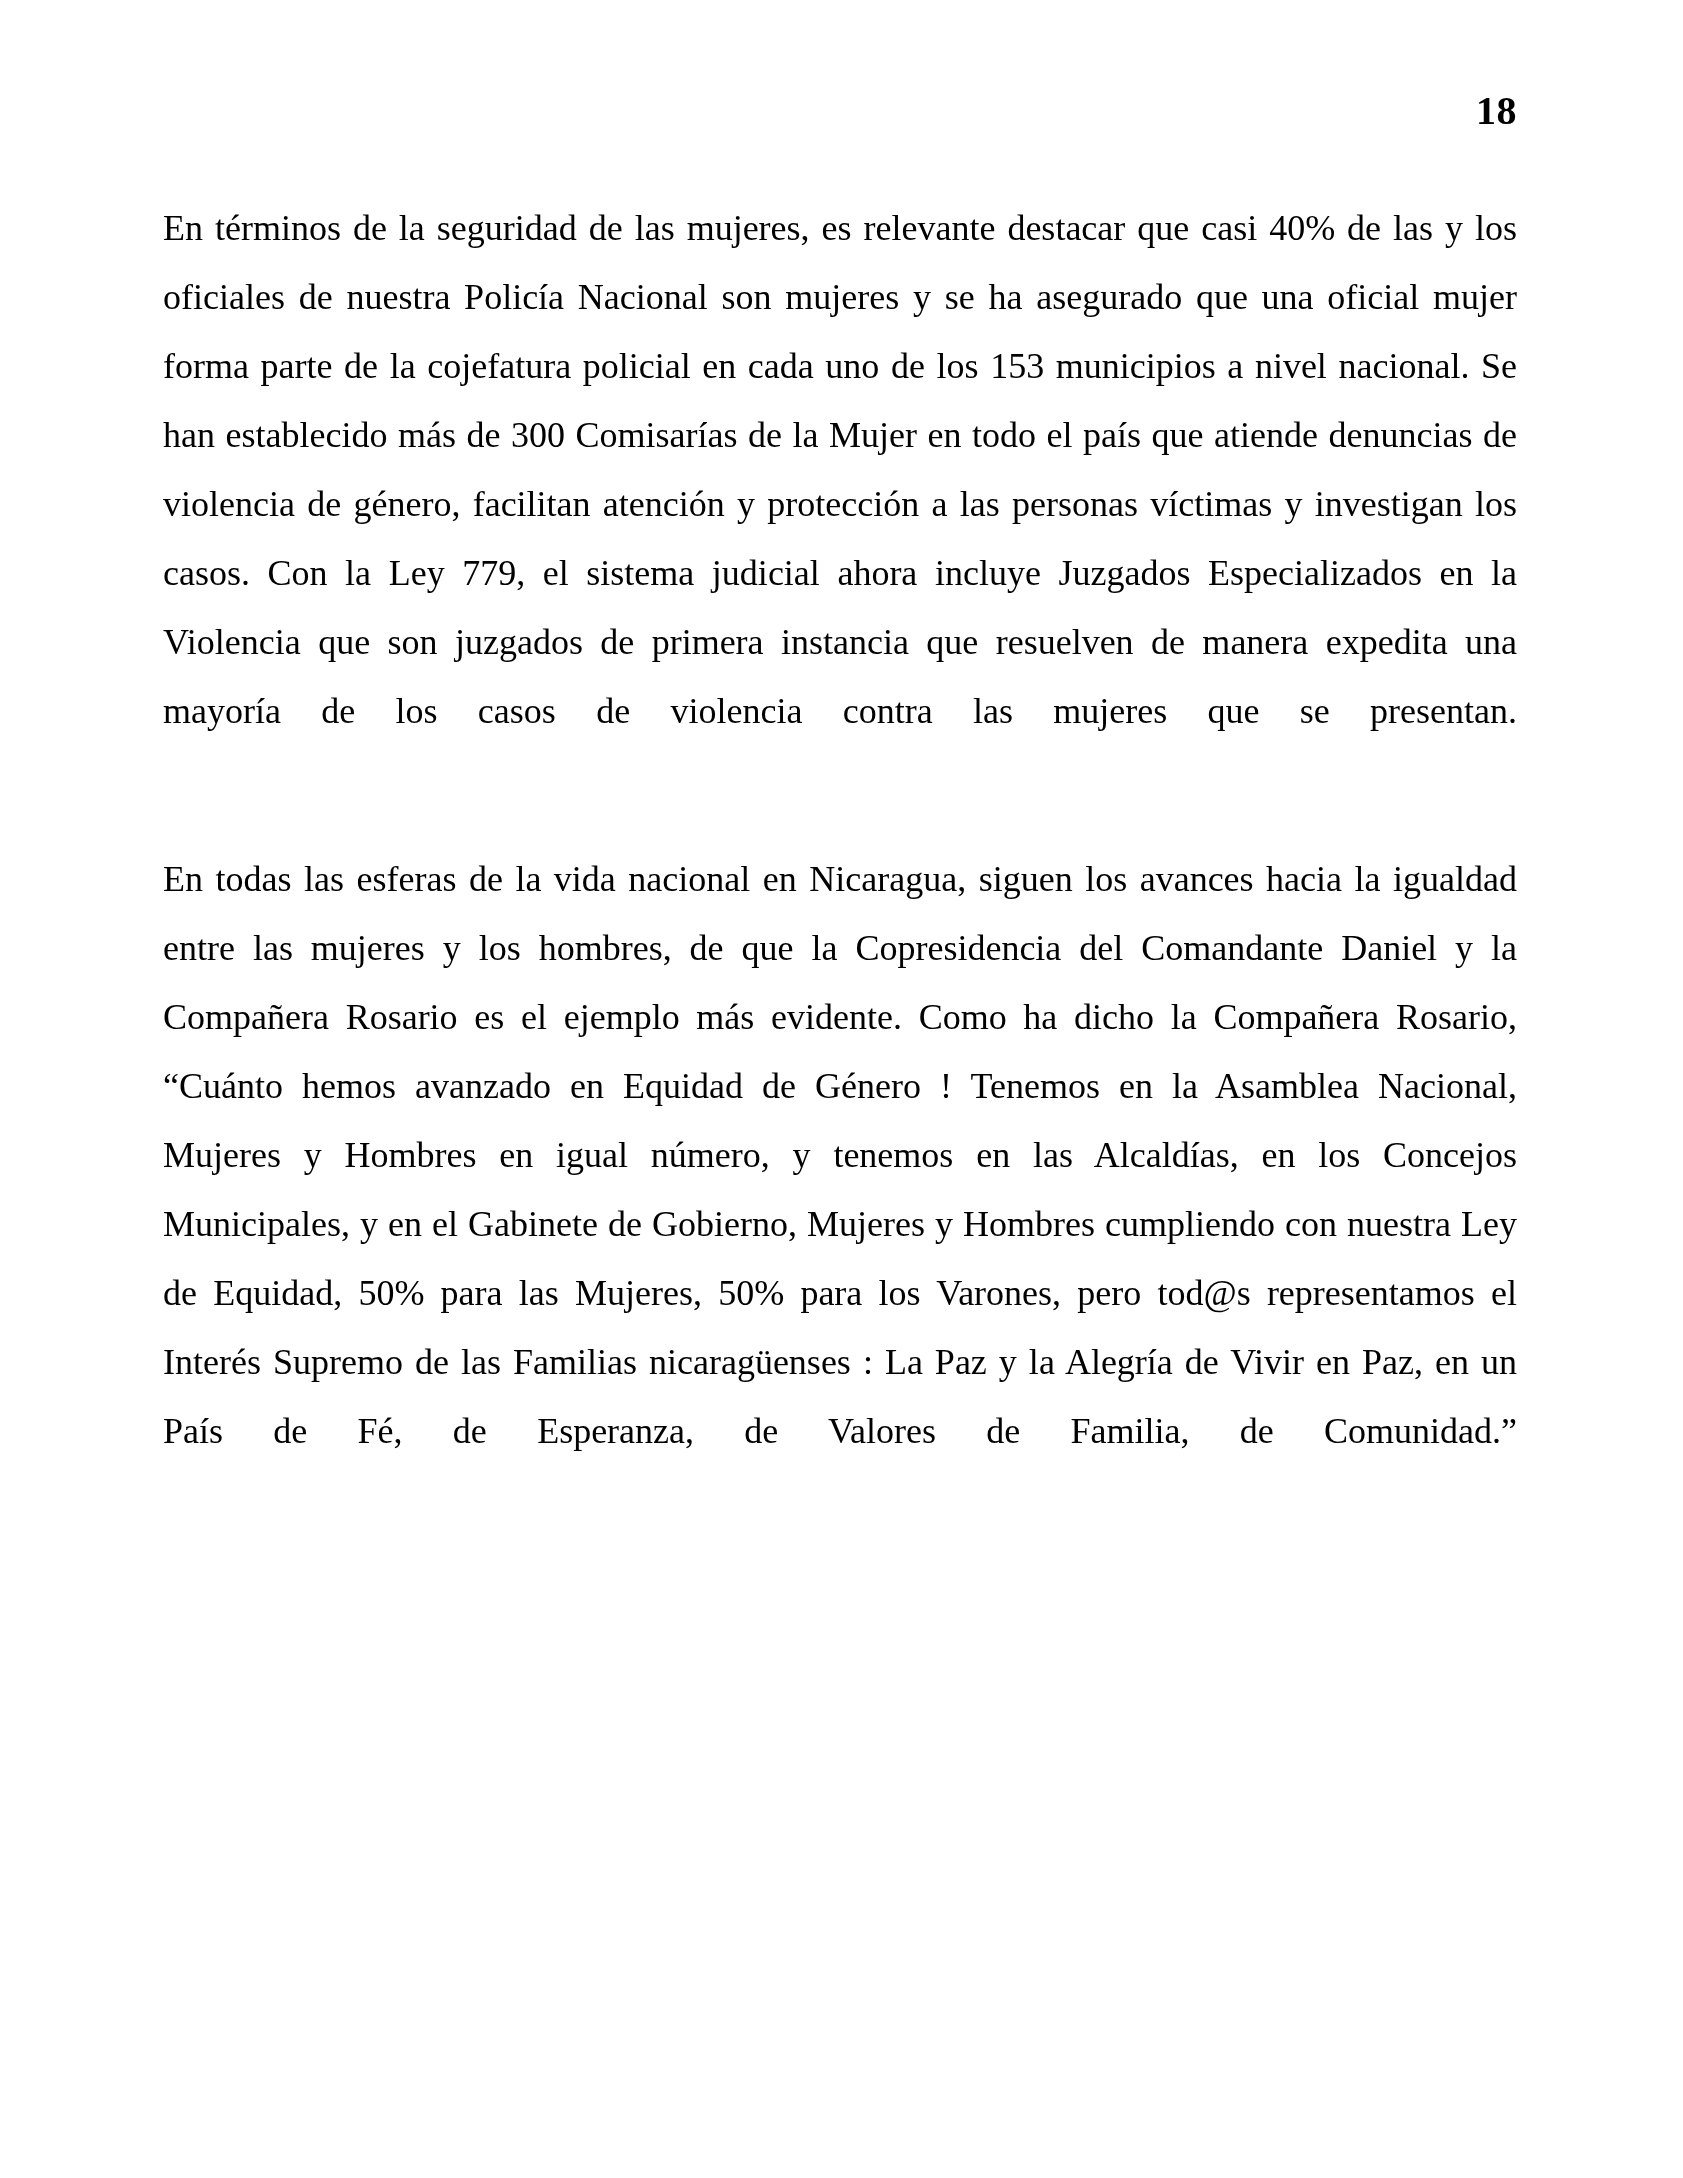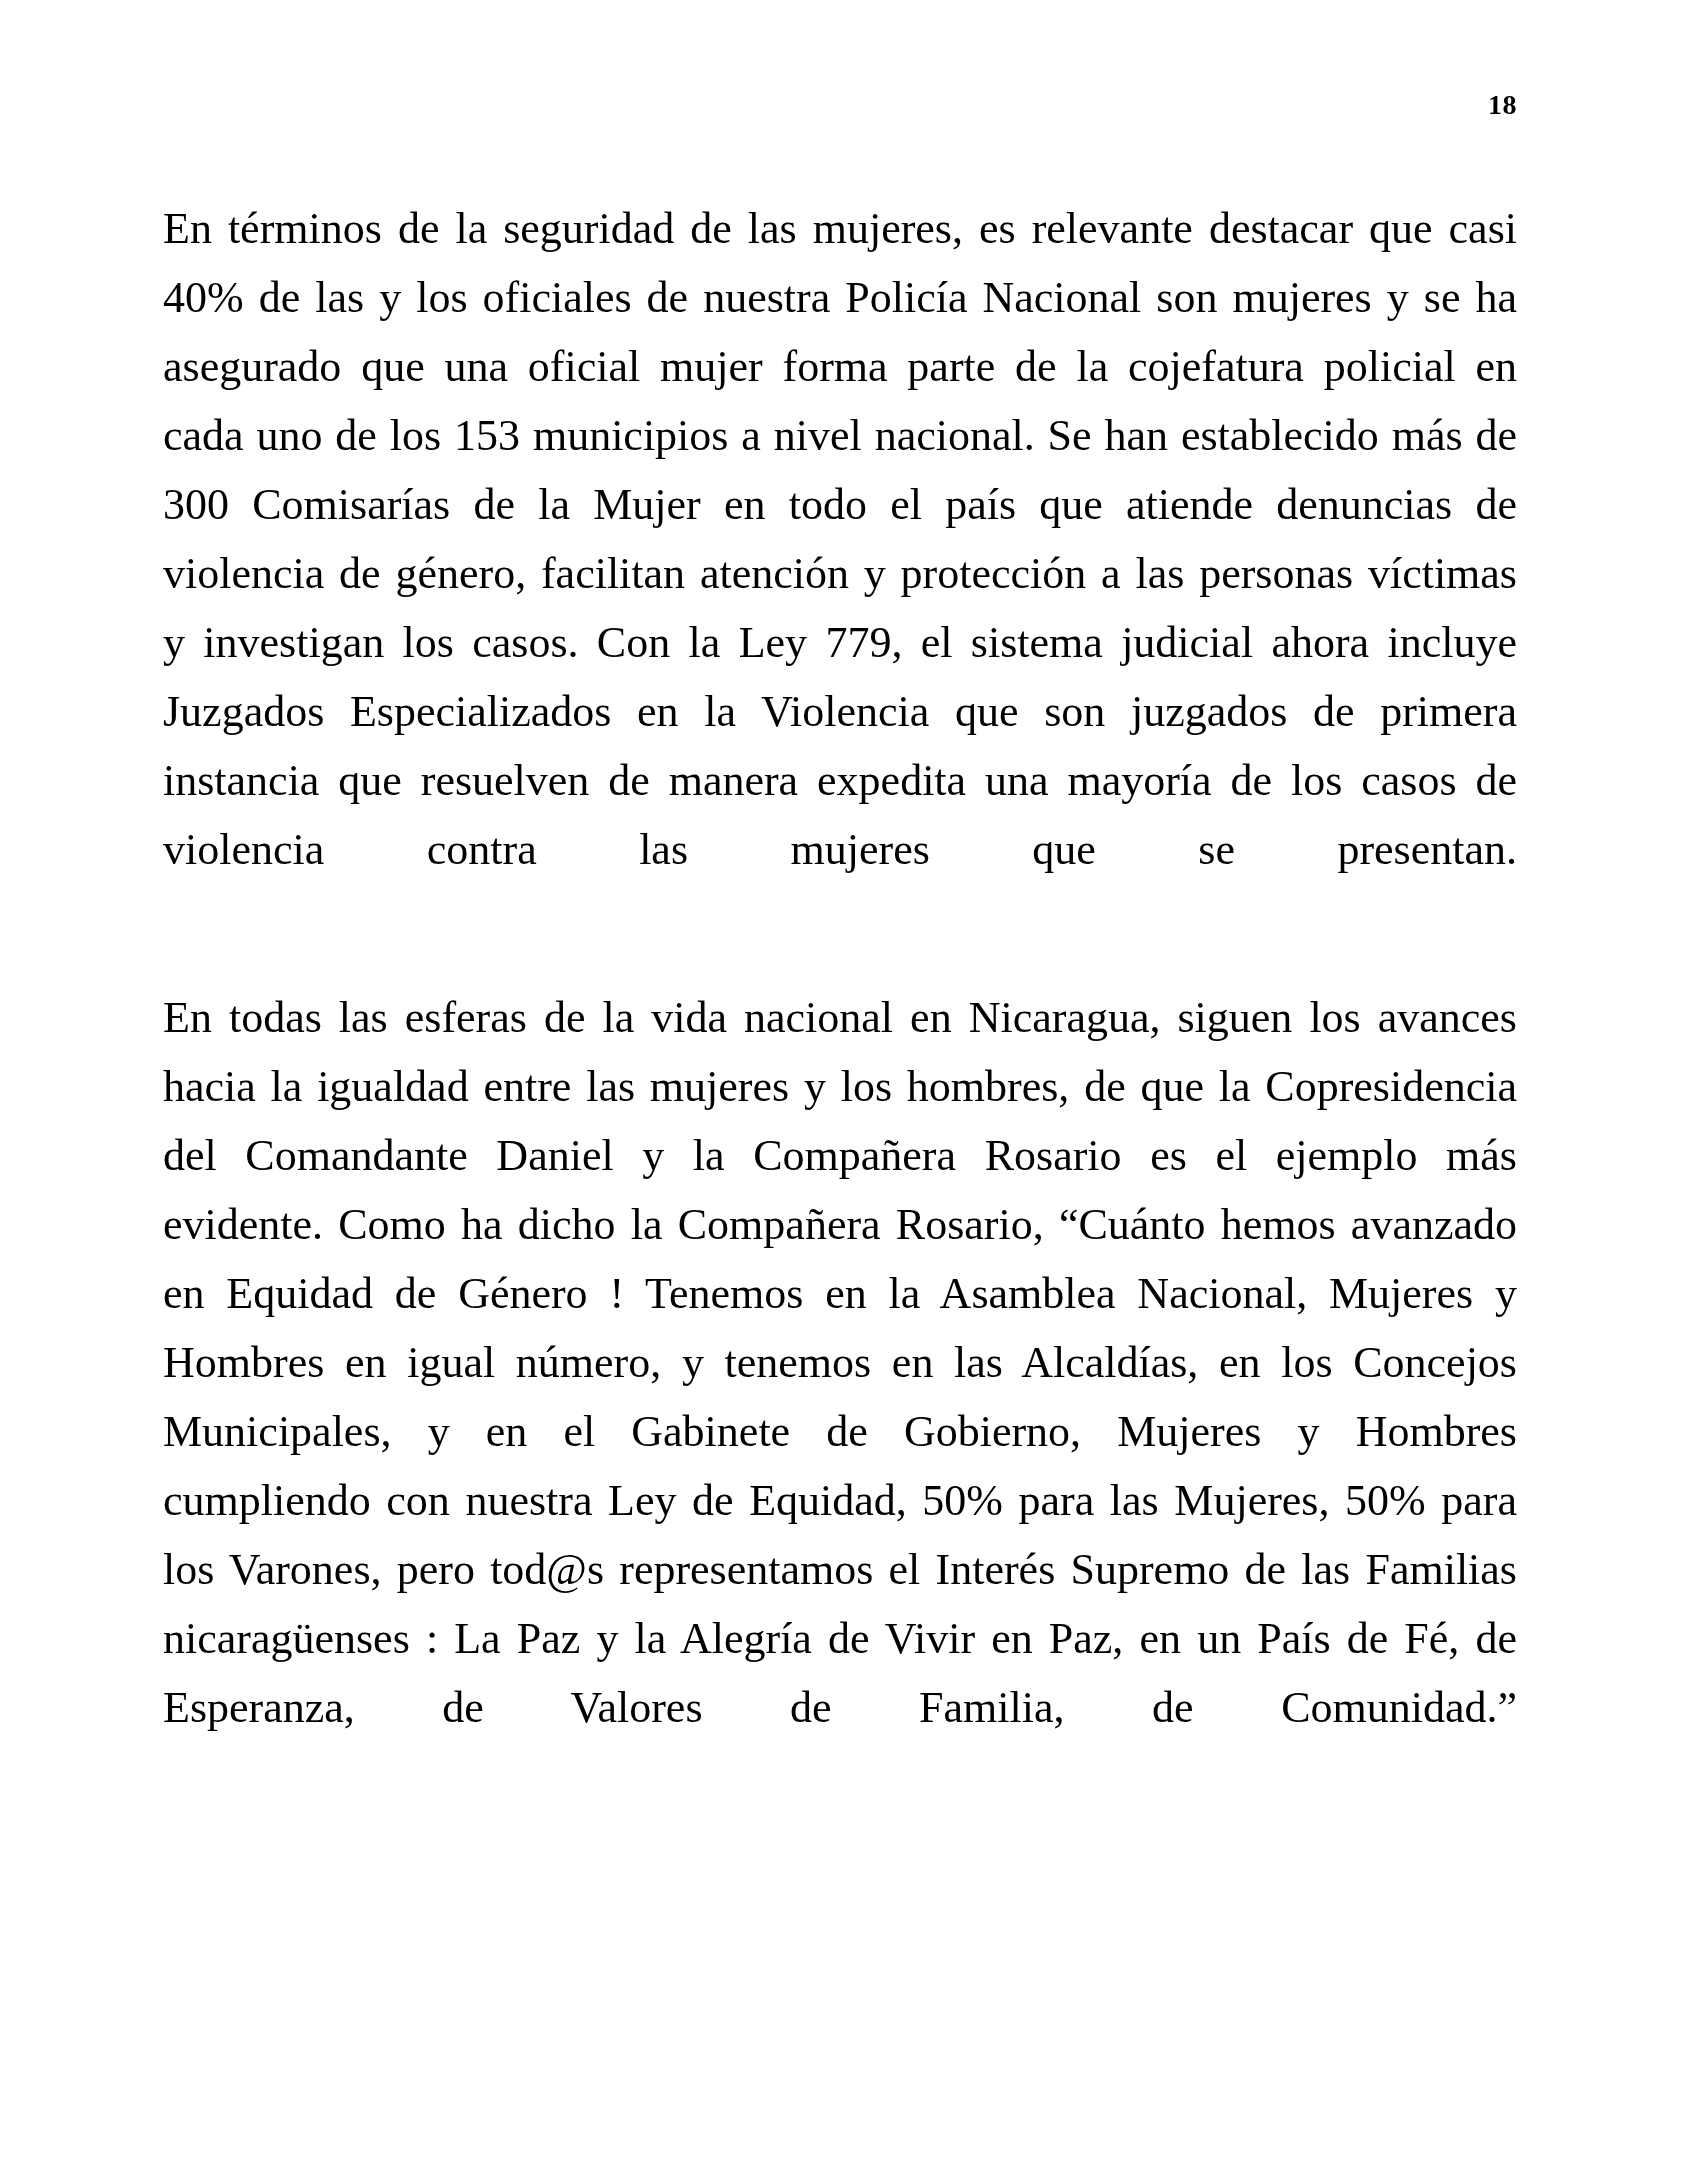--- a/index.html
+++ b/index.html
@@ -20,39 +20,39 @@
     color: #000000;
     box-sizing: border-box;
   }
 
   
   .page-folio {
     position: absolute;
     top: 91px;
     right: 166px;
     font-family: "Liberation Serif", "DejaVu Serif", serif;
-    font-size: 28px;
+    font-size: 40px;
     font-weight: bold;
     line-height: 1;
     letter-spacing: 0.5px;
     color: #000000;
     text-align: right;
   }
 
   
   .text-body {
     position: absolute;
     top: 194px;
     left: 163px;
     width: 1354px;
   }
 
   .para {
     margin: 0 0 30px 0;
-    font-size: 44px;
+    font-size: 36px;
     line-height: 69px;
     text-align: justify;
     text-justify: inter-word;
     color: #000000;
     hyphens: none;
     -webkit-hyphens: none;
     word-spacing: 0.02em;
   }
 
   .para:last-child {

